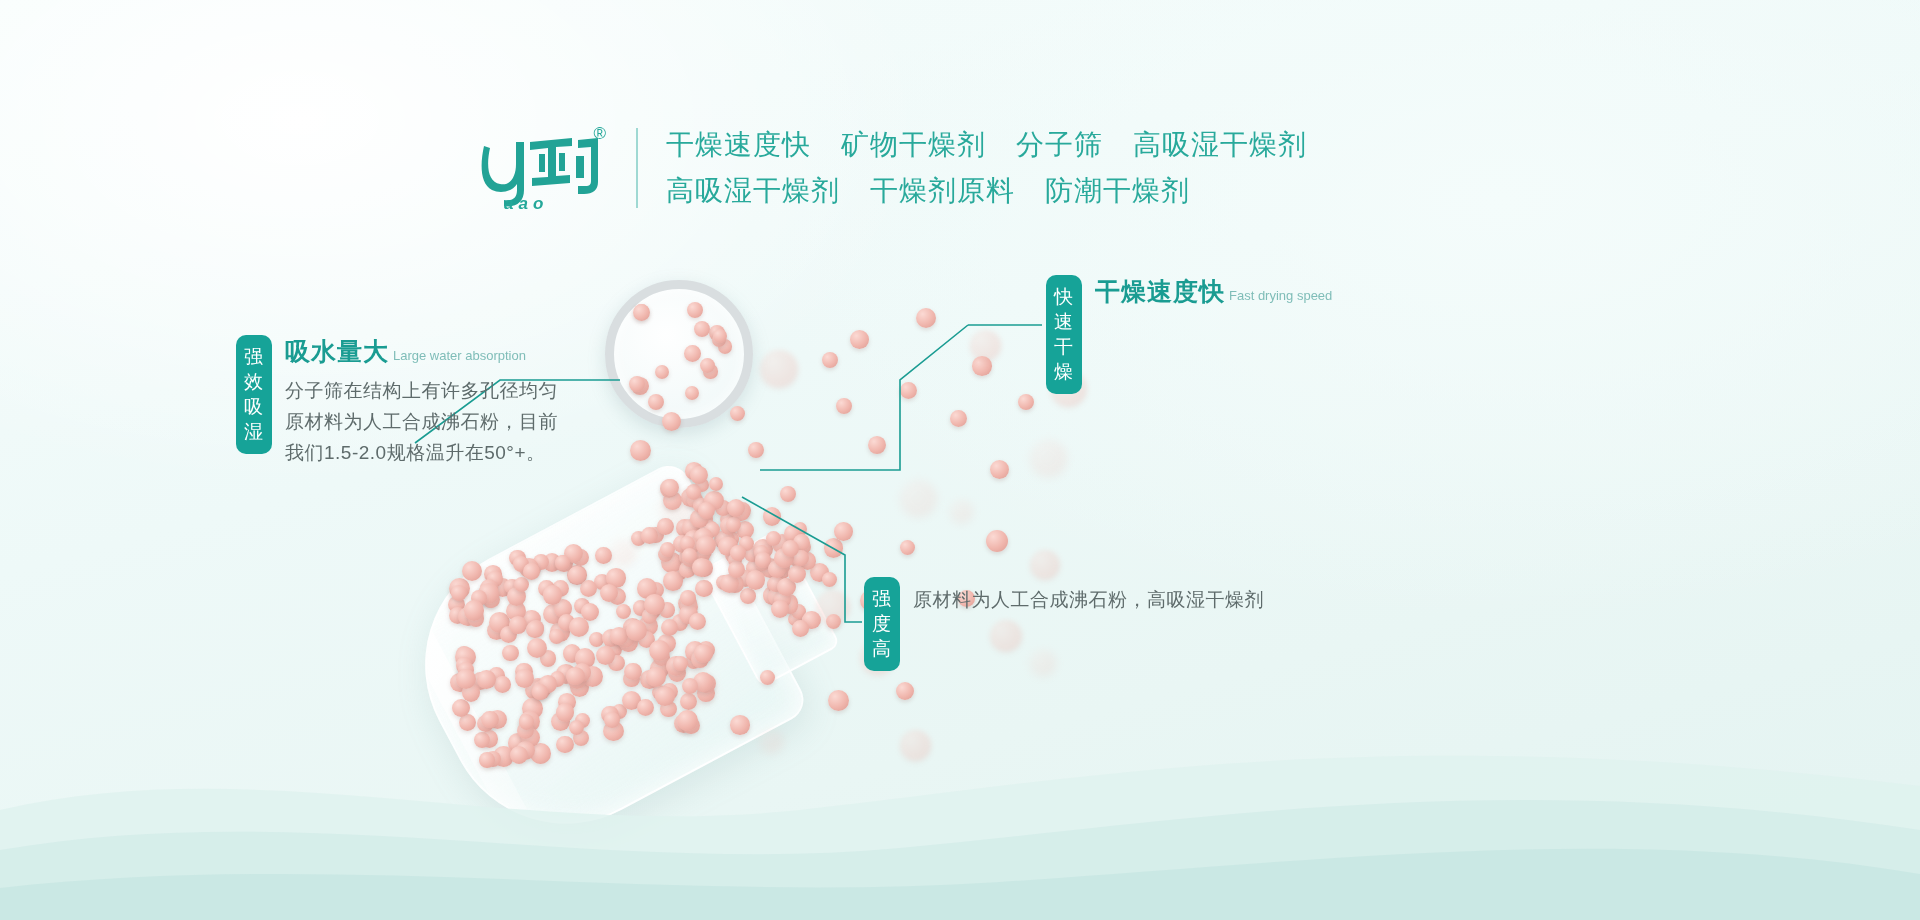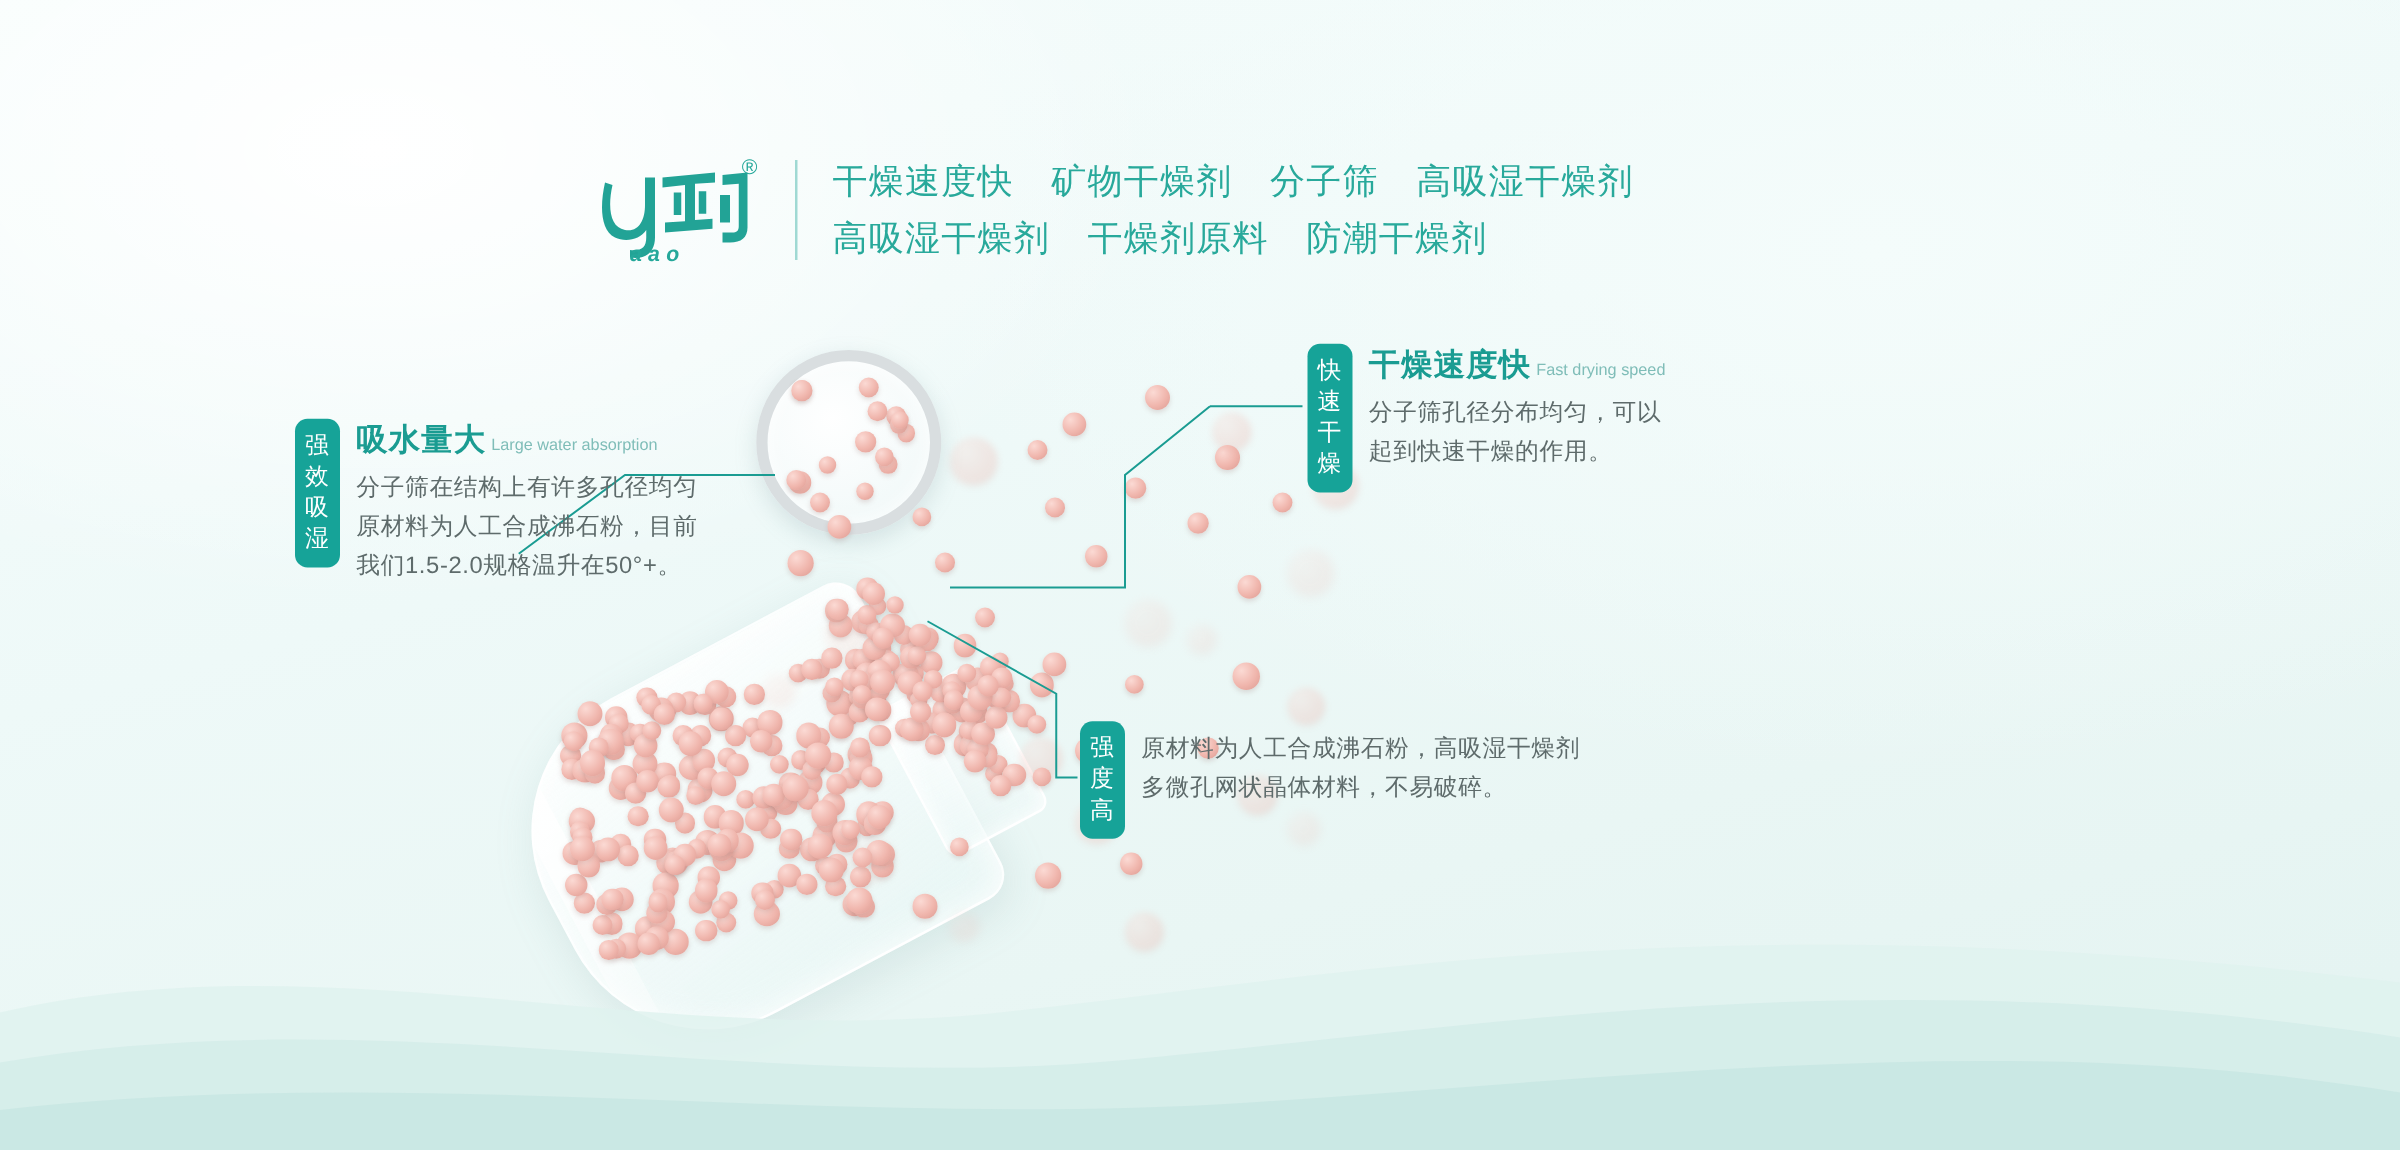--- a/index.html
+++ b/index.html
@@ -504,30 +504,25 @@
     </div>
   </div>
 
   <div class="callout" id="callout-speed">
     <div class="badge">快速干燥</div>
     <div class="co-body">
       <div class="co-title">
         <span class="co-cn">干燥速度快</span>
         <span class="co-en">Fast drying speed</span>
       </div>
-      <div class="co-text">
-          <div>分子筛孔径分布均匀，可以</div>
-          <div>起到快速干燥的作用。</div>
-        </div>
     </div>
   </div>
 
   <div class="callout" id="callout-strength">
     <div class="badge">强度高</div>
     <div class="co-body">
       <div class="co-text">
           <div>原材料为人工合成沸石粉，高吸湿干燥剂</div>
-          <div>多微孔网状晶体材料，不易破碎。</div>
         </div>
     </div>
   </div>
 
 </div>
 
 </body></html>

